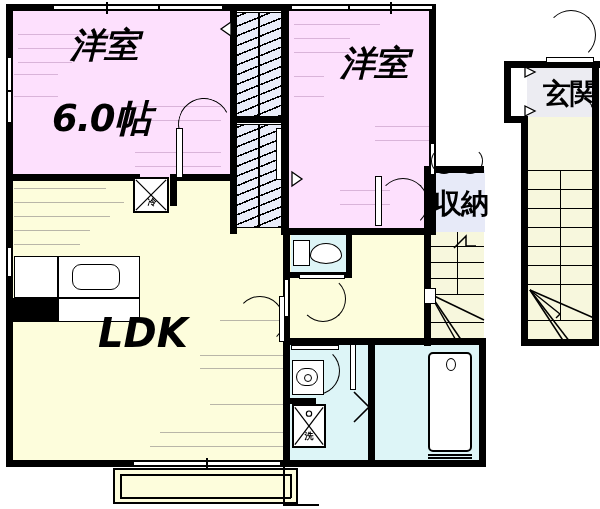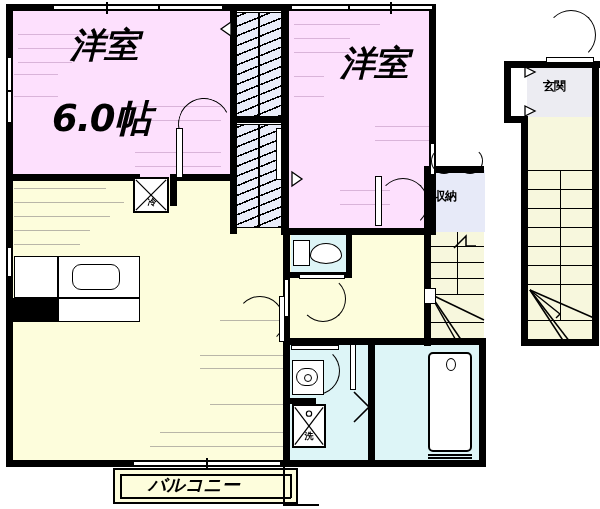--- a/index.html
+++ b/index.html
@@ -33,21 +33,21 @@
     color:#000;
     font-weight:bold;
     font-style:italic;
     white-space:nowrap;
     line-height:1;
     text-align:center;
     letter-spacing:-1px;
   }
   .lbl-room{font-size:35px;}
   .lbl-area{font-size:37px;}
-  .lbl-sm{font-size:12px;font-style:normal;}
+  .lbl-sm{font-size:28px;font-style:normal;}
   .lbl-balc{font-size:18px;font-style:italic;letter-spacing:0px;}
   .lbl-tiny{font-size:9px;font-style:normal;font-weight:bold;}
 
   
   .marker{
     position:absolute;
     border:2px solid #000;
     background:#fff;
     box-sizing:border-box;
   }
@@ -350,20 +350,20 @@
   <div class="thin" style="left:120px;top:497px;width:171px;height:1.6px;"></div>
 
   <div class="thin" style="left:283px;top:466px;width:2px;height:40px;"></div>
   <div class="thin" style="left:283px;top:504px;width:36px;height:2px;"></div>
 
   <div class="lbl lbl-room" style="left:70px;top:28px;">洋室</div>
   <div class="lbl lbl-area" style="left:52px;top:100px;">6.0帖</div>
 
   <div class="lbl lbl-room" style="left:340px;top:46px;">洋室</div>
 
+  <div class="lbl lbl-room" style="left:98px;top:313px;font-size:40px;letter-spacing:0px;">LDK</div>
 
   <div class="lbl lbl-sm" style="left:434px;top:190px;">収納</div>
 
   <div class="lbl lbl-sm" style="left:543px;top:80px;">玄関</div>
 
-  <div class="lbl lbl-balc" style="left:148px;top:476px;">バルコニー</div>
 
 </div>
 
 </body></html>

